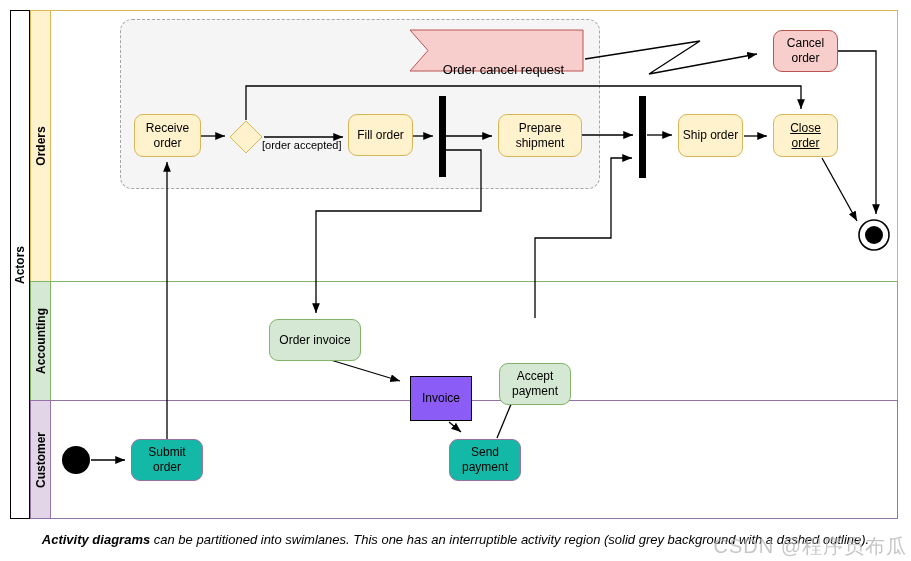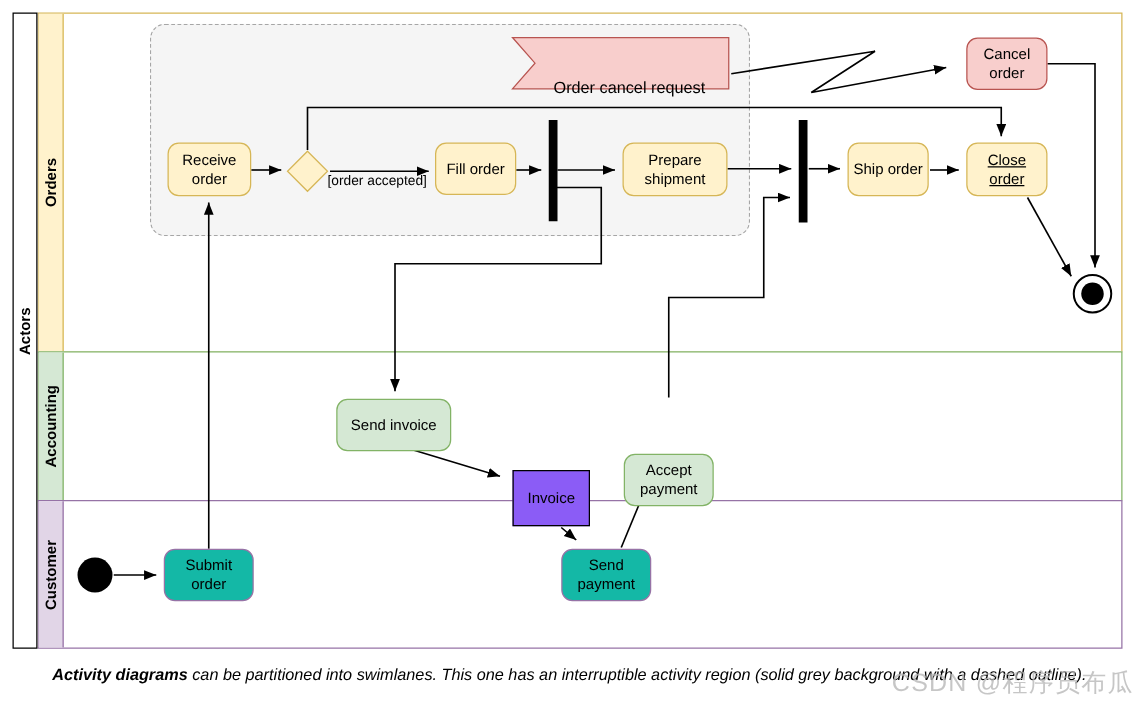--- a/index.html
+++ b/index.html
@@ -100,21 +100,21 @@
     <circle cx="874" cy="235" r="15" fill="#fff" stroke="#000" stroke-width="1.6"></circle>
     <circle cx="874" cy="235" r="9" fill="#000"></circle>
   </svg>
 
   <div class="node yellow" style="left:134px; top:114px; width:67px; height:43px;">Receive order</div>
   <div class="node yellow" style="left:348px; top:114px; width:65px; height:42px;">Fill order</div>
   <div class="node yellow" style="left:498px; top:114px; width:84px; height:43px;">Prepare shipment</div>
   <div class="node yellow" style="left:678px; top:114px; width:65px; height:43px;">Ship order</div>
   <div class="node yellow" style="left:773px; top:114px; width:65px; height:43px;text-decoration:underline;">Close order</div>
   <div class="node pink" style="left:773px; top:30px; width:65px; height:42px;">Cancel order</div>
-  <div class="node green" style="left:269px; top:319px; width:92px; height:42px;">Send invoice</div>
+  <div class="node green" style="left:269px; top:319px; width:92px; height:42px;">Order invoice</div>
   <div class="node green" style="left:499px; top:319px; width:72px; height:42px;margin-top:44px;">Accept payment</div>
   <div class="node objectnode" style="left:410px; top:376px; width:62px; height:45px;">Invoice</div>
   <div class="node purple" style="left:449px; top:439px; width:72px; height:42px;">Send payment</div>
   <div class="node purple" style="left:131px; top:439px; width:72px; height:42px;">Submit order</div>
 
   <div class="signal-label">Order cancel request</div>
   <div class="floating-label" style="left:262px; top:139px;">[order accepted]</div>
 
   <div class="caption"><span class="lead">Activity diagrams</span><span> can be partitioned into swimlanes. This one has an interruptible activity region (solid grey background with a dashed outline).</span></div>
 

